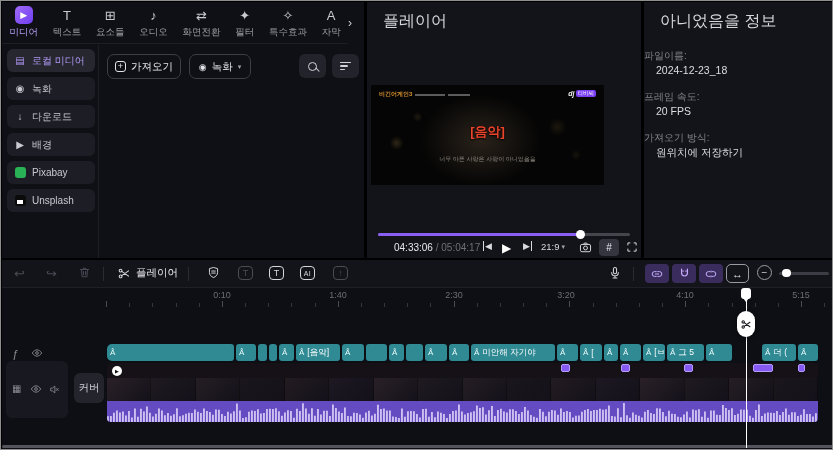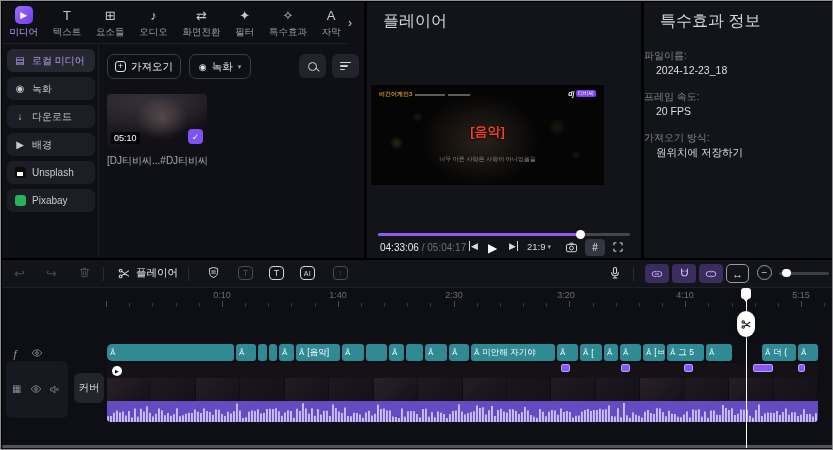--- a/index.html
+++ b/index.html
@@ -76,21 +76,21 @@
   #video .vlogo{position:absolute;right:8px;top:5px;display:flex;align-items:center;gap:1px;}
   #video .vlogo .dj{font-size:7px;font-style:italic;font-weight:bold;color:#eee;}
   #video .vlogo .tvc{font-size:5.5px;color:#fff;background:#7b3ff2;border-radius:2px;padding:0 2px;line-height:7px;}
   #video .vmusic{position:absolute;left:0;right:0;top:38px;text-align:center;font-size:13px;font-weight:bold;
     color:#e8452c;text-shadow:0 1px 2px #000,0 0 1px #400;}
   #video .vcap{position:absolute;left:0;right:0;top:70px;text-align:center;font-size:6px;color:#8f8a80;}
   #progress{position:absolute;left:11px;top:228px;width:252px;height:8px;cursor:pointer;}
   #progress .track{position:absolute;left:0;top:3px;width:100%;height:3px;background:#45464d;border-radius:2px;}
   #progress .fill{position:absolute;left:0;top:3px;width:80.5%;height:3px;background:#8a5ef3;border-radius:2px;}
   #progress .knob{position:absolute;left:calc(80.5% - 4.5px);top:-0.5px;width:9px;height:9px;border-radius:50%;background:#fff;}
-  #pctrl{position:absolute;left:2px;top:238px;width:274px;height:18px;font-size:10px;}
+  #pctrl{position:absolute;left:16px;top:238px;width:274px;height:18px;font-size:10px;}
   #pctrl .time{position:absolute;left:11px;top:2px;}
   #pctrl .cur{color:#e8e9ed;}
   #pctrl .tot{color:#6f7077;}
   .pc-ic{position:absolute;top:1px;color:#d9dade;cursor:pointer;display:flex;align-items:center;}
   #pc-prev{left:100px;font-size:9px;}
   #pc-play{left:119px;font-size:12px;color:#fff;}
   #pc-next{left:140px;font-size:9px;}
   #pc-ratio{left:158px;font-size:9.5px;gap:2px;}
   #pc-cam{left:196px;}
   #pc-grid{left:216px;top:-1px;width:20px;height:17px;background:#34353e;border-radius:4px;
@@ -208,29 +208,29 @@
         <div class="side-item">
           <span class="side-ic">↓</span>
           <span>다운로드</span>
         </div>
         <div class="side-item">
           <span class="side-ic">▶</span>
           <span>배경</span>
         </div>
         <div class="side-item">
           <span class="side-ic">
+            <span class="brandsq brand-pixabay" style="background: rgb(41, 179, 86);"></span>
+          </span>
+          <span>Pixabay</span>
+        </div>
+        <div class="side-item">
+          <span class="side-ic">
             <span class="brandsq brand-unsplash" style="background: rgb(11, 11, 11);"></span>
           </span>
           <span>Unsplash</span>
-        </div>
-        <div class="side-item">
-          <span class="side-ic">
-            <span class="brandsq brand-pixabay" style="background: rgb(41, 179, 86);"></span>
-          </span>
-          <span>Pixabay</span>
         </div>
       </div>
 
     <div id="media-toolbar">
       <button id="import-btn" class="mt-btn">
         <span class="plusbox">+</span>
         <span>가져오기</span>
       </button>
       <button id="record-btn" class="mt-btn">
         <span style="font-size:9px;">◉</span>
@@ -242,27 +242,20 @@
       </button>
       <button id="sort-btn" class="sq-btn">
         <span class="sort-ic">
             <i></i>
             <i></i>
             <i></i>
           </span>
       </button>
     </div>
 
-    <div id="media-item">
-      <div id="media-thumb">
-        <span class="dur">05:10</span>
-        <span class="check">✓</span>
-      </div>
-      <div id="media-cap">[DJ티비씨...#DJ티비씨</div>
-    </div>
   </div>
 
   <div id="player-panel" class="panel">
     <div class="phead">플레이어</div>
     <div id="video">
       <div class="vtl">
         <span class="orange">비긴어게인3</span>
         <span class="line"></span>
           <span class="line2"></span>
       </div>
@@ -305,21 +298,21 @@
       <span id="pc-grid" class="pc-ic">#</span>
       <span id="pc-full" class="pc-ic">
         <svg viewBox="0 0 16 16" width="12" height="12">
             <path d="M2.5 5.3 V2.5 H5.3 M10.7 2.5 H13.5 V5.3 M13.5 10.7 V13.5 H10.7 M5.3 13.5 H2.5 V10.7" fill="none" stroke="currentColor" stroke-width="1.3" stroke-linecap="round"></path>
           </svg>
       </span>
     </div>
   </div>
 
   <div id="info-panel" class="panel">
-    <div class="phead">특수효과 정보</div>
+    <div class="phead">아니었음을 정보</div>
     <div id="info-fields">
         <div class="if-label" style="top: 47px;">파일이름:</div>
         <div class="if-value" style="top: 62px;">2024-12-23_18</div>
         <div class="if-label" style="top: 88px;">프레임 속도:</div>
         <div class="if-value" style="top: 103px;">20 FPS</div>
         <div class="if-label" style="top: 129px;">가져오기 방식:</div>
         <div class="if-value" style="top: 144px;">원위치에 저장하기</div>
       </div>
   </div>
 

